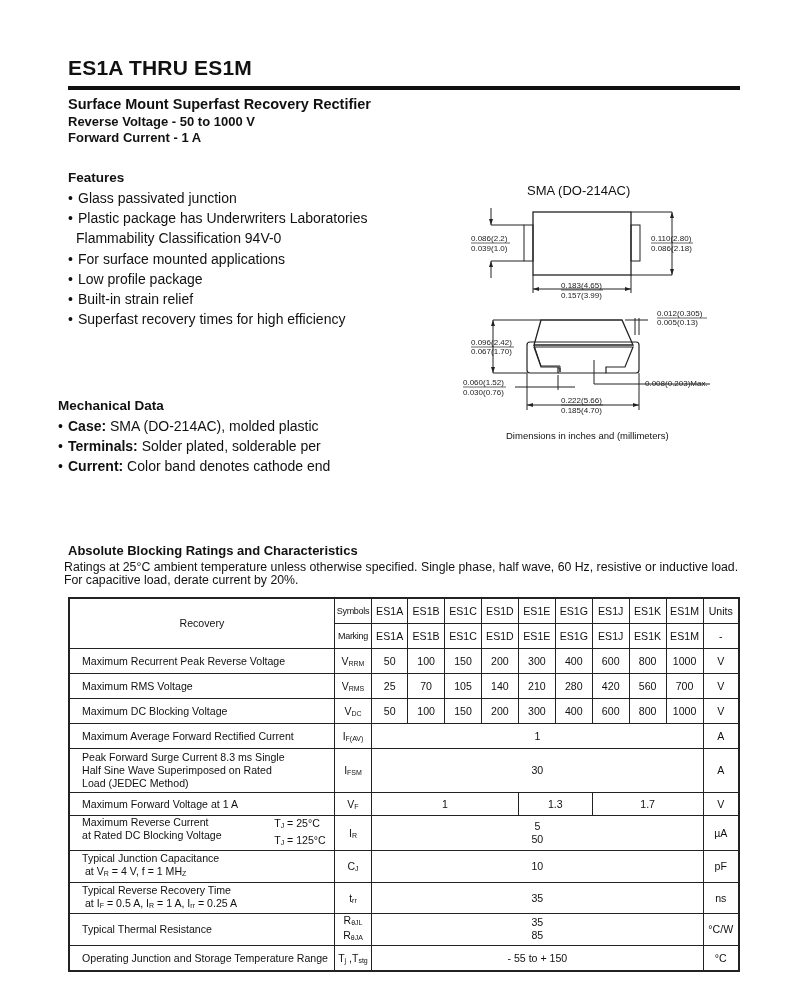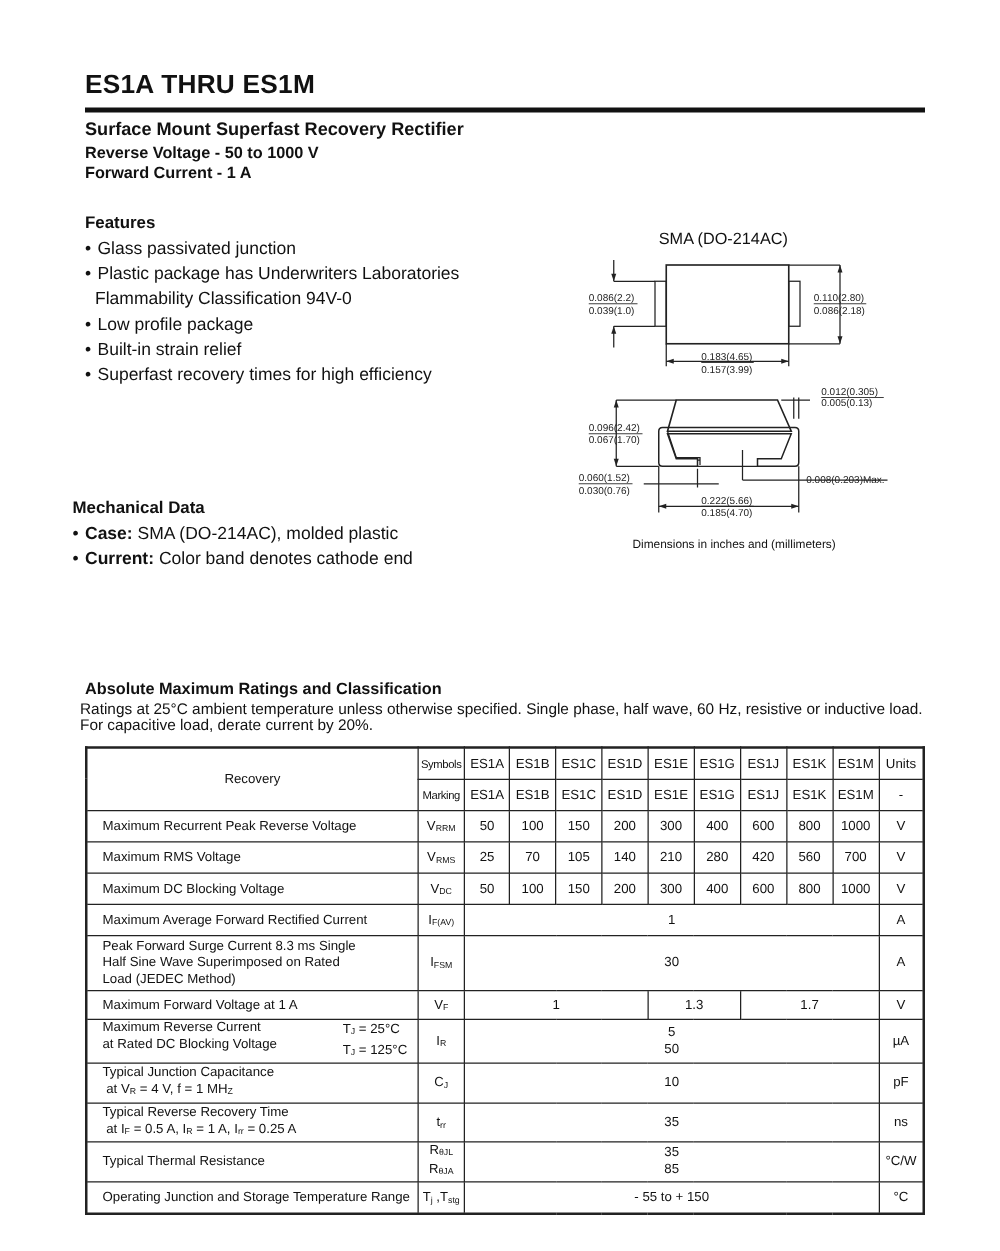--- a/index.html
+++ b/index.html
@@ -43,30 +43,32 @@
   <div>Reverse Voltage - 50 to 1000 V</div>
   <div>Forward Current - 1 A</div>
 </div>
 
 <div class="abs features">
   <div class="h-section">Features</div>
   <ul>
     <li><span class="b">•</span><span>Glass passivated junction</span></li>
     <li><span class="b">•</span><span>Plastic package has Underwriters Laboratories</span></li>
     <li class="cont"><span>Flammability Classification 94V-0</span></li>
+    <li><span class="b">•</span><span>For surface mounted applications</span></li>
     <li><span class="b">•</span><span>Low profile package</span></li>
     <li><span class="b">•</span><span>Built-in strain relief</span></li>
     <li><span class="b">•</span><span>Superfast recovery times for high efficiency</span></li>
   </ul>
 </div>
 
 <div class="abs mech">
   <div class="h-section">Mechanical Data</div>
   <ul>
     <li><span class="b">•</span><b>Case:</b><span> SMA (DO-214AC), molded plastic</span></li>
+    <li><span class="b">•</span><b>Terminals:</b><span> Solder plated, solderable per</span></li>
     <li><span class="b">•</span><b>Current:</b><span> Color band denotes cathode end</span></li>
   </ul>
 </div>
 
 <div class="abs pkg-title">SMA (DO-214AC)</div>
 <svg class="abs diagram" width="270" height="225" viewBox="460 200 270 225" xmlns="http://www.w3.org/2000/svg" font-family="Liberation Sans, sans-serif" font-size="8" fill="#222">
   <g stroke="#222" stroke-width="1" fill="none">
 
     <rect x="533" y="212" width="98" height="63" stroke-width="1.3"></rect>
     <rect x="524" y="225" width="9" height="36"></rect>
@@ -135,21 +137,21 @@
   <text x="463" y="385">0.060(1.52)</text>
   <line x1="463" y1="387" x2="506" y2="387" stroke="#222" stroke-width="0.7"></line>
   <text x="463" y="395">0.030(0.76)</text>
   <text x="645" y="386">0.008(0.203)Max.</text>
   <text x="561" y="403">0.222(5.66)</text>
   <line x1="561" y1="405" x2="603" y2="405" stroke="#222" stroke-width="0.7"></line>
   <text x="561" y="413">0.185(4.70)</text>
 </svg>
 <div class="abs dim-caption">Dimensions in inches and (millimeters)</div>
 
-<div class="abs ratings">Absolute Maximum Ratings and Classification</div>
+<div class="abs ratings">Absolute Blocking Ratings and Characteristics</div>
 <div class="abs note">Ratings at 25°C ambient temperature unless otherwise specified. Single phase, half wave, 60 Hz, resistive or inductive load. For capacitive load, derate current by 20%.</div>
 
 <table class="spec">
   <colgroup>
     <col style="width:268px">
       <col style="width:36px">
     <col style="width:36px">
       <col style="width:37px">
       <col style="width:37px">
       <col style="width:37px">

